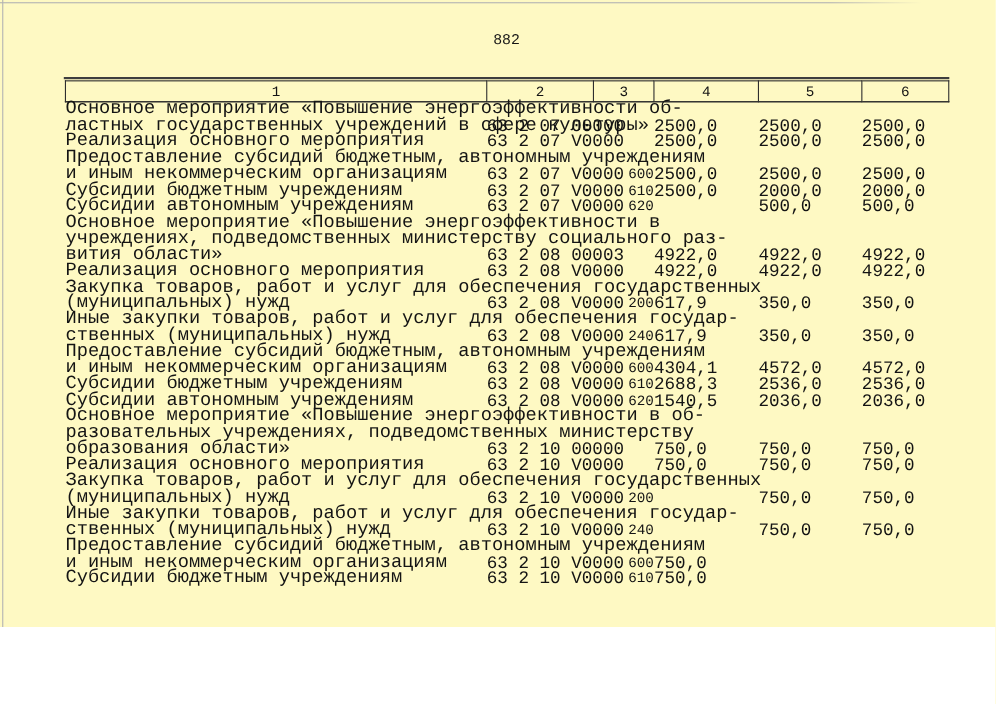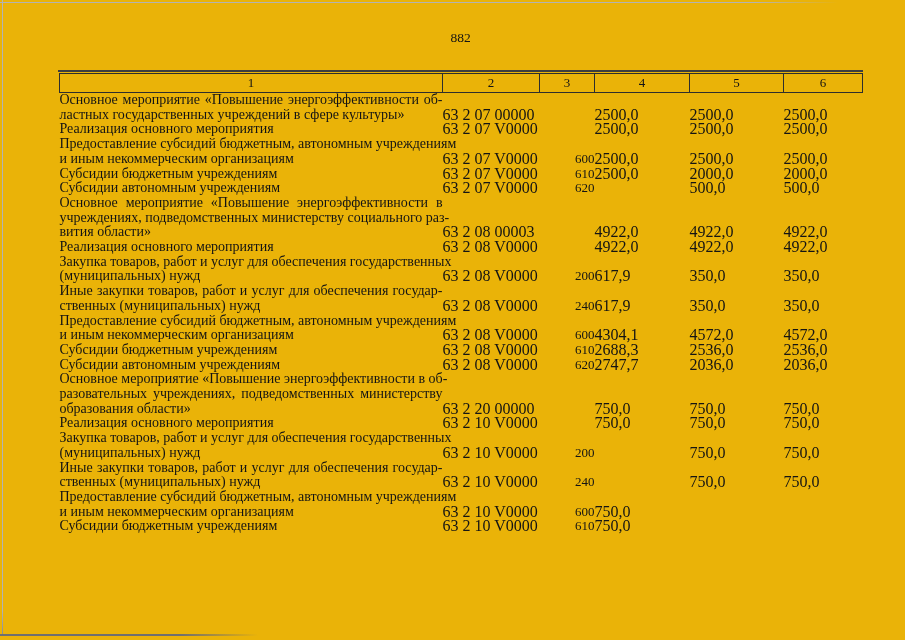--- a/index.html
+++ b/index.html
@@ -1,19 +1,19 @@
 <!DOCTYPE html>
 <html><head>
 <meta charset="utf-8">
 <style>
   html,body{margin:0;padding:0;}
   .page{
-    position:relative; width:905px; height:640px; overflow:hidden;
-    background:#eab308; color:#141414;
-    font-family:Liberation Serif, serif;
+    position:relative; width:905px; height:570px; overflow:hidden;
+    background:#fef9c3; color:#141414;
+    font-family:Liberation Mono, monospace;
   }
   
   .edge-left{position:absolute;left:2px;top:0;width:1px;height:636px;
     background:linear-gradient(to bottom,#b3b3b3 0%,#b3b3b3 96%,#8a8a8a 100%);}
   .edge-top{position:absolute;left:0;top:2px;height:1px;width:838px;
     background:linear-gradient(to right,#b3b3b3 90%,rgba(179,179,179,0));}
   .edge-bottom{position:absolute;left:0;top:634px;height:2px;width:258px;
     background:linear-gradient(to right,#6f6f6f 70%,rgba(111,111,111,0));}
   .page-number{
     position:absolute; left:59px; top:30px; width:803px;
@@ -26,21 +26,21 @@
     font-size:13px;
   }
   table.budget thead th{
     border:1px solid #2e2e2e;
     font-weight:normal; font-size:13px; height:18px;
     text-align:center; vertical-align:middle; padding:0;
   }
   table.budget tbody td{
     vertical-align:bottom; padding:0; line-height:14.7px;
   }
-  td.desc{padding-left:6px; font-size:14px;}
+  td.desc{padding-left:6px; font-size:17px;}
   .dline{white-space:nowrap; line-height:14.7px;}
   .just{text-align:justify; text-align-last:justify; text-justify:inter-word;}
   td.code{padding-left:11px; white-space:nowrap; font-size:16px;}
   td.etype{text-align:right; font-size:13px;}
   td.amt{font-size:16px;}
   td.amt1{padding-right:10px;}
   td.amt2{padding-right:11px;}
   td.amt3{padding-right:3px;}
 </style>
 </head>
@@ -191,31 +191,31 @@
           <td class="amt amt1">2688,3</td>
           <td class="amt amt2">2536,0</td>
           <td class="amt amt3">2536,0</td>
         </tr>
         <tr>
           <td class="desc">
             <div class="dline">Субсидии автономным учреждениям</div>
           </td>
           <td class="code">63 2 08 V0000</td>
           <td class="etype">620</td>
-          <td class="amt amt1">2747,7</td>
+          <td class="amt amt1">1540,5</td>
           <td class="amt amt2">2036,0</td>
           <td class="amt amt3">2036,0</td>
         </tr>
         <tr>
           <td class="desc">
             <div class="dline just">Основное мероприятие «Повышение энергоэффективности в об-</div>
             <div class="dline just">разовательных учреждениях, подведомственных министерству</div>
             <div class="dline">образования области»</div>
           </td>
-          <td class="code">63 2 20 00000</td>
+          <td class="code">63 2 10 00000</td>
           <td class="etype"></td>
           <td class="amt amt1">750,0</td>
           <td class="amt amt2">750,0</td>
           <td class="amt amt3">750,0</td>
         </tr>
         <tr>
           <td class="desc">
             <div class="dline">Реализация основного мероприятия</div>
           </td>
           <td class="code">63 2 10 V0000</td>

